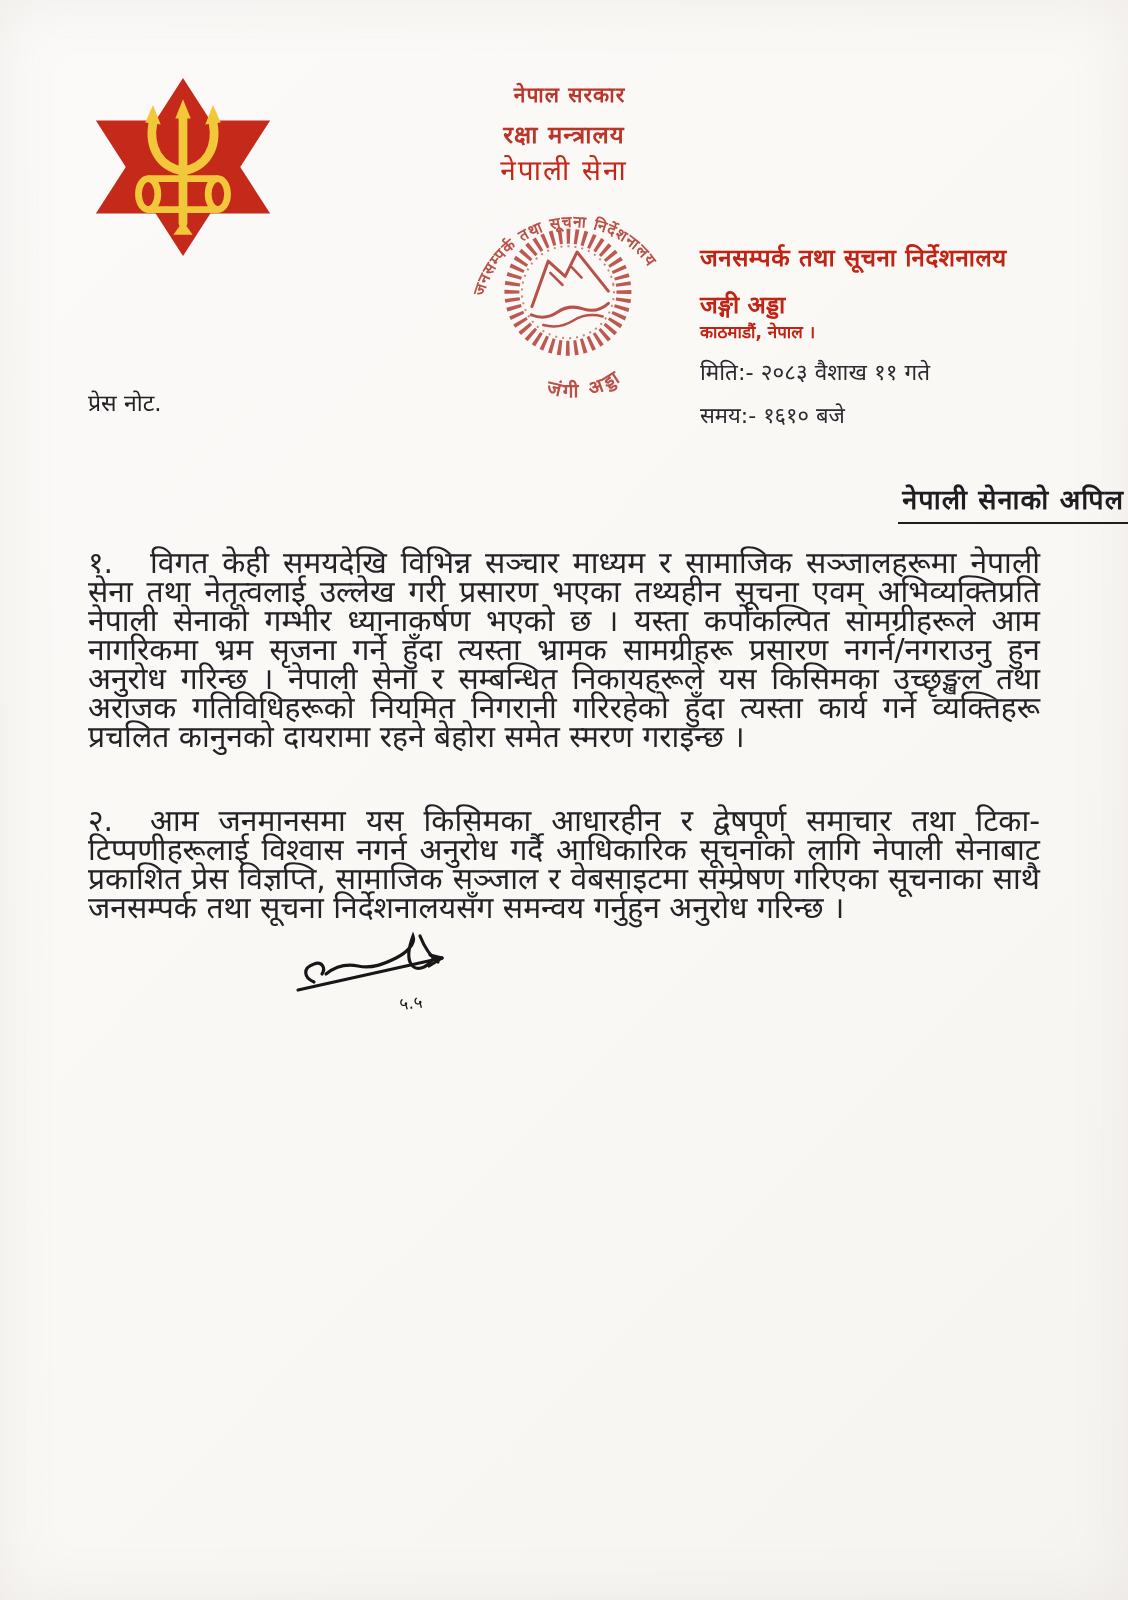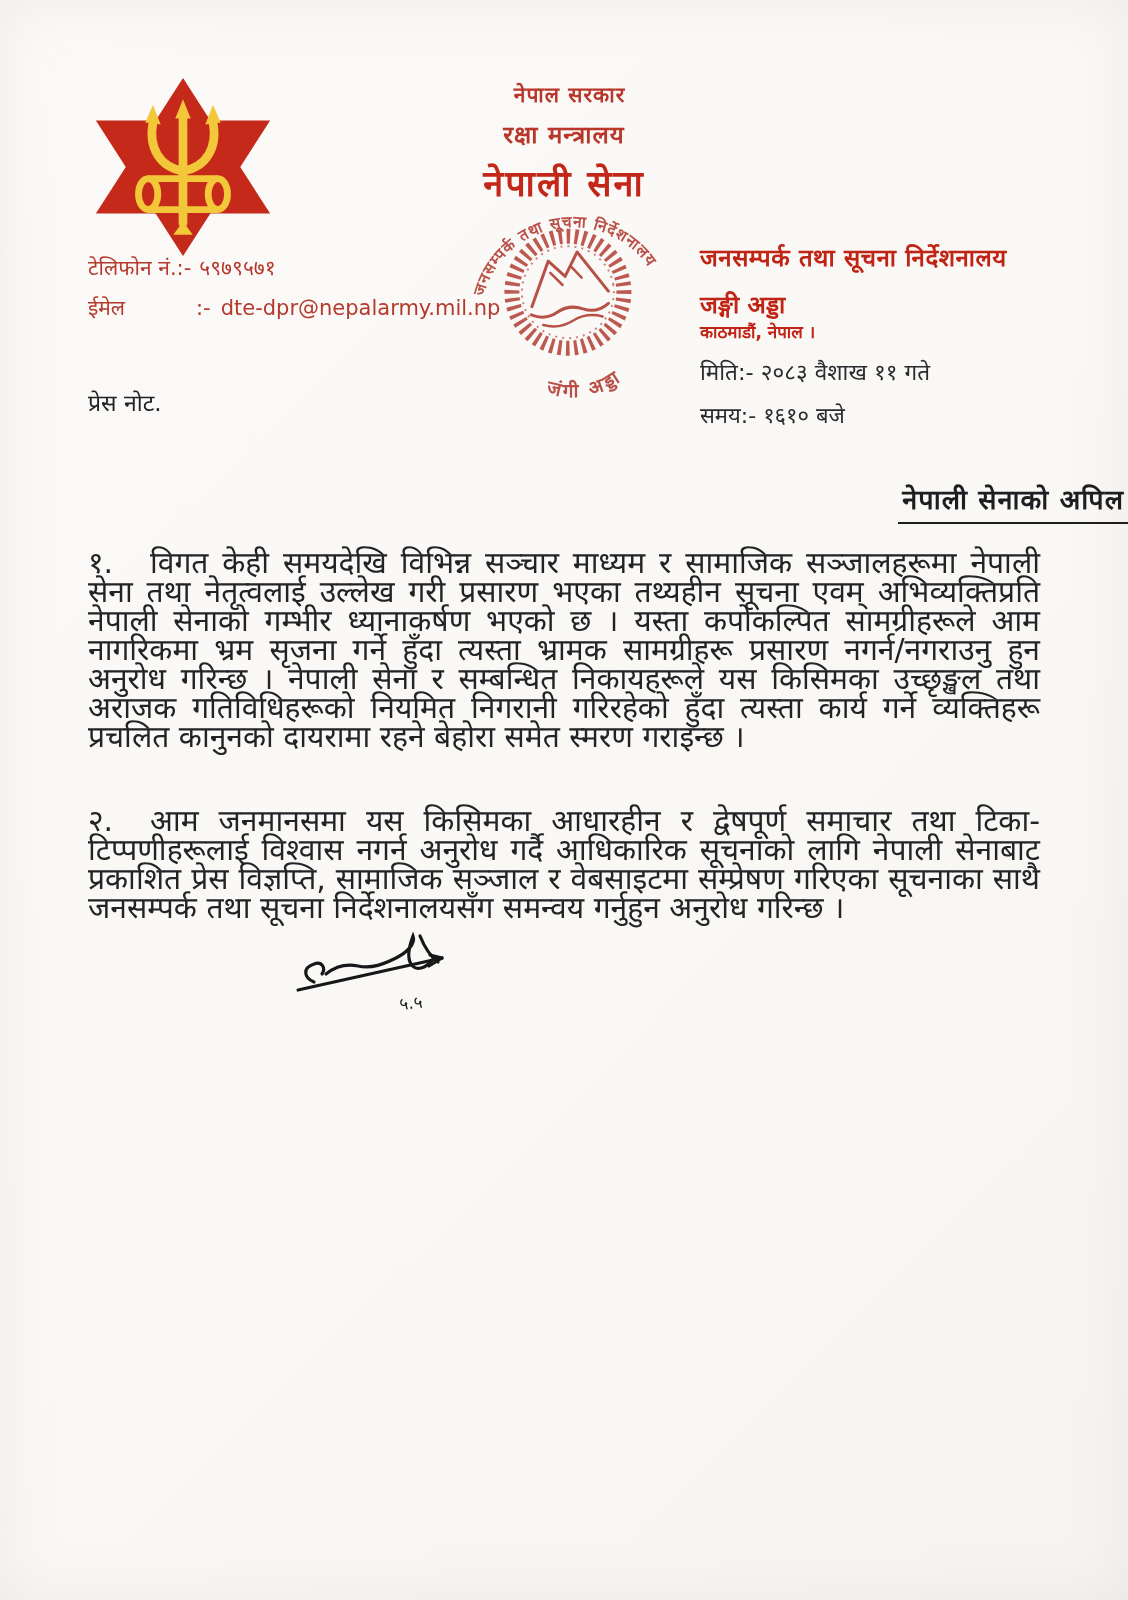--- a/index.html
+++ b/index.html
@@ -12,21 +12,21 @@
     position:relative;width:1128px;height:1600px;overflow:hidden;
     background:linear-gradient(135deg,#fbfaf8 0%,#faf8f5 55%,#f6f4f1 100%);
     box-shadow:inset 0 0 60px rgba(160,150,140,0.12);
     color:#26262a;
   }
   .abs{position:absolute;}
   
   .gov-header{left:0;right:0;top:80px;text-align:center;}
   .gov-line1{font-size:21px;font-weight:bold;color:#b8372a;letter-spacing:1px;padding-left:11px;}
   .gov-line2{font-size:24px;font-weight:bold;color:#b8372a;margin-top:9px;letter-spacing:1px;}
-  .gov-line3{font-size:36px;font-weight:bold;color:#c3271a;margin-top:8px;letter-spacing:2px;}
+  .gov-line3{font-size:28px;font-weight:normal;color:#c3271a;letter-spacing:2px;}
   
   .star-emblem{left:86px;top:76px;width:194px;height:182px;}
   
   .contact{left:88px;top:248px;font-size:21px;color:#b53a2e;line-height:40px;}
   .contact-row{display:flex;}
   .contact-label{display:inline-block;}
   .email-label{width:108px;}
   .contact-sep{margin-right:10px;}
   .contact-val{margin-left:8px;}
   
@@ -82,31 +82,20 @@
       <polygon points="100,150 90,164 110,164" fill="#f3c73a"></polygon>
     </g>
   </svg>
 
   <div class="abs gov-header">
     <div class="gov-line1">नेपाल सरकार</div>
     <div class="gov-line2">रक्षा मन्त्रालय</div>
     <div class="gov-line3">नेपाली सेना</div>
   </div>
 
-  <div class="abs contact">
-    <div class="contact-row">
-      <span class="contact-label">टेलिफोन नं.:-</span>
-      <span class="contact-val">५९७९५७१</span>
-    </div>
-    <div class="contact-row">
-      <span class="contact-label email-label">ईमेल</span>
-      <span class="contact-sep">:-</span>
-      <span>dte-dpr@nepalarmy.mil.np</span>
-    </div>
-  </div>
 
   <svg class="abs stamp" viewBox="0 0 220 214" xmlns="http://www.w3.org/2000/svg">
     <g transform="rotate(-10 110 108)" fill="none" stroke="#b03a30">
       <circle cx="110" cy="96" r="56" stroke-width="15" stroke-dasharray="3.5 4.5" opacity="0.95"></circle>
       <circle cx="110" cy="96" r="46" stroke-width="2" stroke-dasharray="2 5" opacity="0.7"></circle>
       <g stroke-width="3" stroke-linejoin="round" stroke-linecap="round">
         <path d="M72 104 L 96 62 L 110 80 L 126 58 L 150 102"></path>
         <path d="M96 74 l 10 14 M118 72 l 8 12" stroke-width="2.5"></path>
         <path d="M70 112 q 13 8 26 2 q 13 -6 26 1 q 13 7 26 -1" stroke-width="3"></path>
         <path d="M80 124 q 15 7 30 1 q 15 -6 30 1" stroke-width="2.5"></path>

